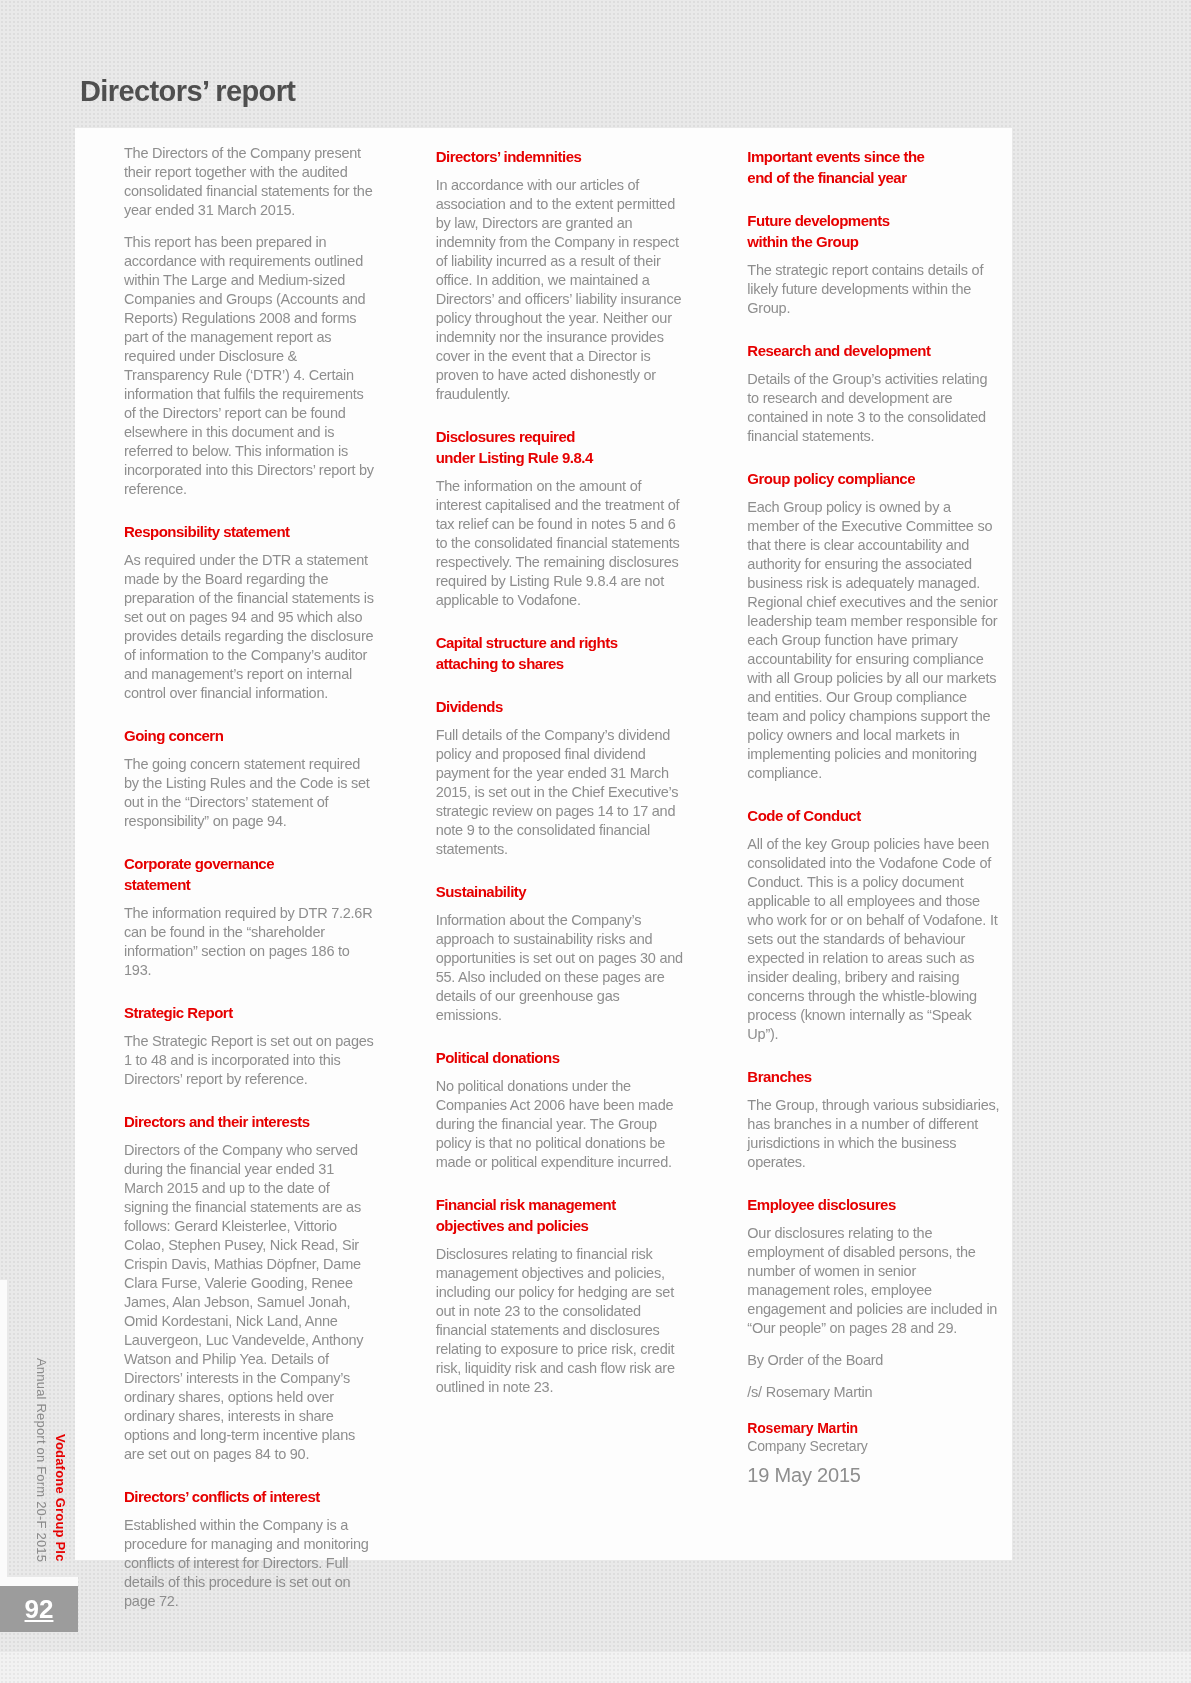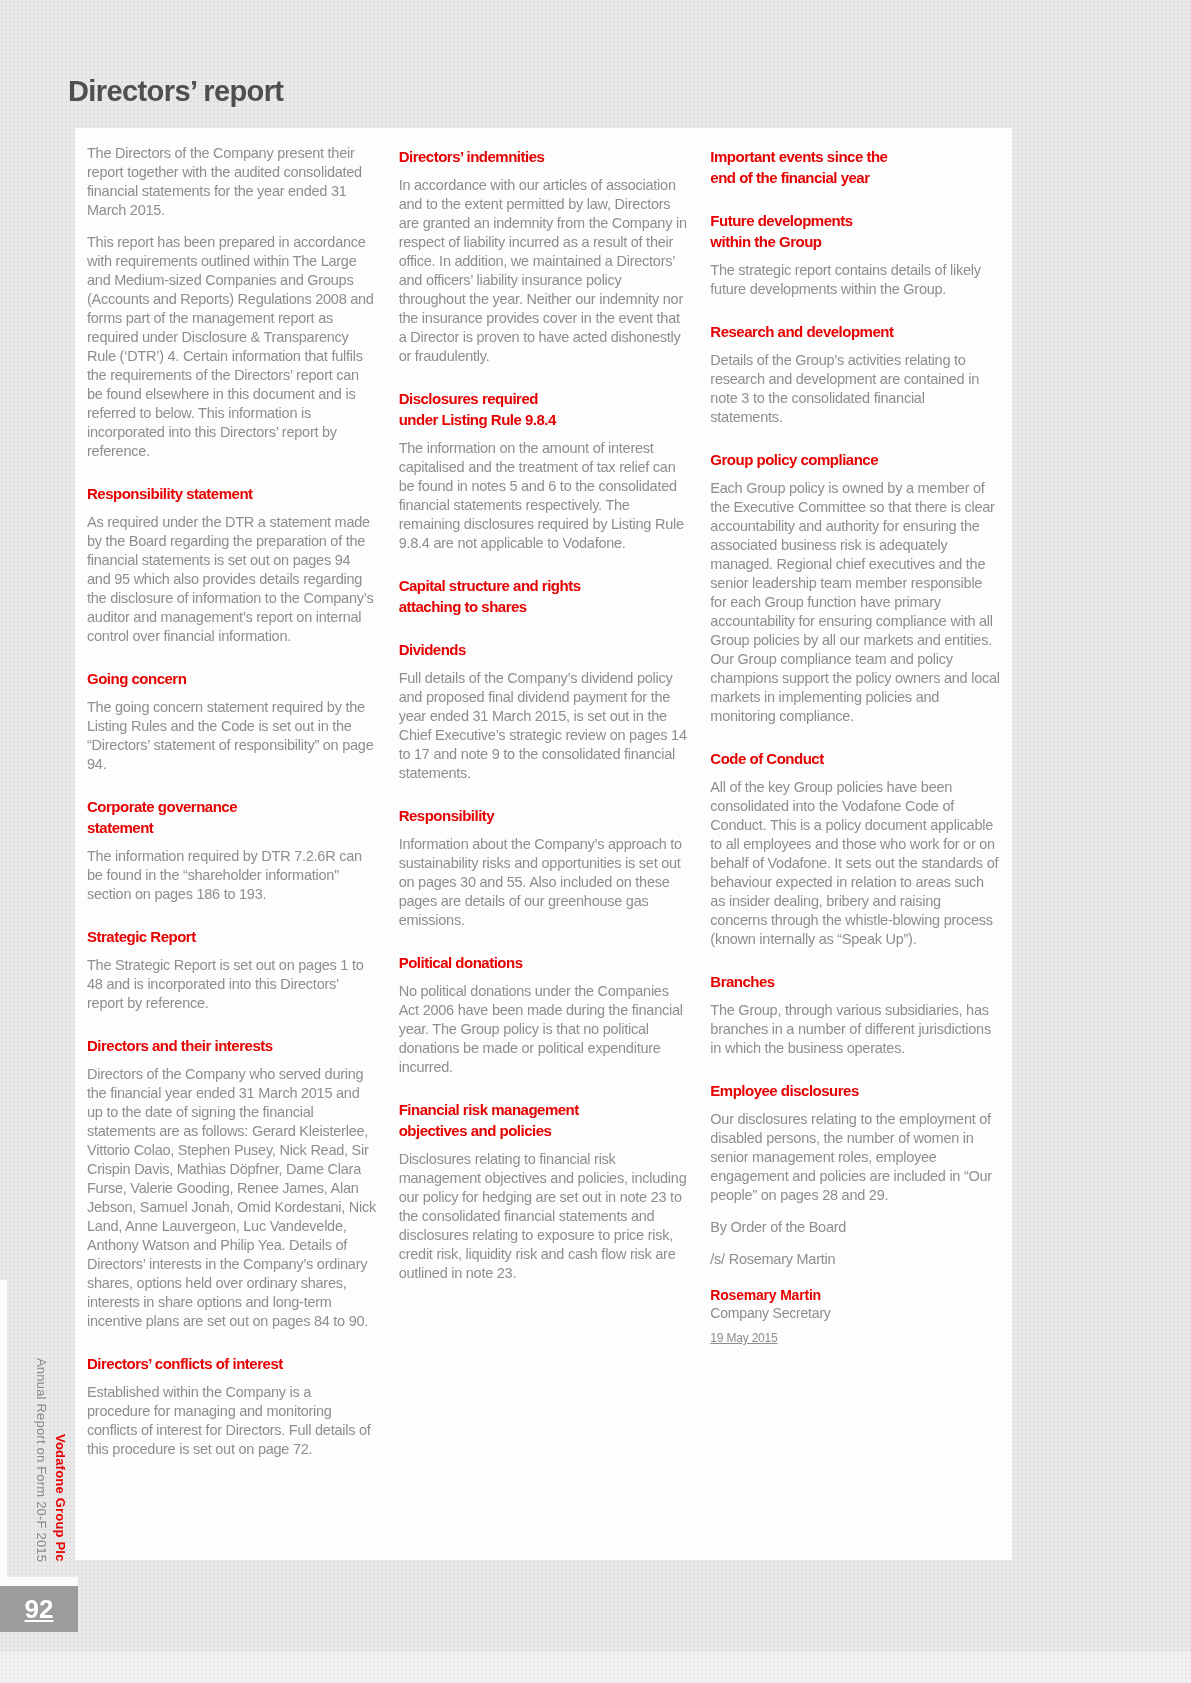--- a/index.html
+++ b/index.html
@@ -9,44 +9,44 @@
     background-color:#e9e9e9;
     background-image:radial-gradient(#dddddd 0.8px, transparent 0.9px);
     background-size:4px 4px;
   }
   :root{
     --accent:#e60000;
     --body-gray:#8e8e8e;
     --title-gray:#4f4f4f;
   }
   .page-title{
-    position:absolute;left:68px;top:56px;
+    position:absolute;left:80px;top:56px;
     font-size:29px;font-weight:bold;color:var(--title-gray);
     letter-spacing:-0.6px;
   }
   .panel{
     position:absolute;left:75px;top:128px;width:937px;height:1432px;
     background:#fdfdfd;box-sizing:border-box;padding:16px 12px 16px 12px;
   }
   .cols{display:flex;gap:22px;align-items:flex-start;}
-  .col{flex:1;min-width:0;}
+  .col{flex:1;min-width:0;margin-left:37px;}
   .col p.para{
     margin:0 0 13px 0;
     font-size:14.5px;line-height:19px;color:var(--body-gray);
     letter-spacing:-0.25px;
   }
   .col h2{
     margin:22px 0 9px 0;
     font-size:15px;line-height:21px;font-weight:bold;color:var(--accent);
     letter-spacing:-0.5px;white-space:pre-line;
   }
   .col > :first-child{margin-top:2px;}
   .sig-name{font-size:14px;font-weight:bold;color:var(--accent);margin-top:18px;letter-spacing:-0.2px;}
   .sig-role{font-size:14px;color:var(--body-gray);margin-top:2px;letter-spacing:-0.2px;}
-  .sig-date{font-size:12px;color:var(--body-gray);margin-top:10px;letter-spacing:-0.2px;text-decoration:underline;}
+  .sig-date{font-size:20px;color:var(--body-gray);margin-top:10px;letter-spacing:-0.2px;}
   .spine{
     position:absolute;left:34px;top:1278px;height:284px;
     display:flex;flex-direction:row;align-items:flex-end;gap:4px;
   }
   .spine .v{
     writing-mode:vertical-rl;
     font-size:13px;letter-spacing:0.2px;
   }
   .spine .v.gray{color:#8a8a8a;}
   .spine .v.red{color:var(--accent);font-weight:bold;}
@@ -95,21 +95,21 @@
       <div class="col">
         <h2>Directors’ indemnities</h2>
         <p class="para">In accordance with our articles of association and to the extent permitted by law, Directors are granted an indemnity from the Company in respect of liability incurred as a result of their office. In addition, we maintained a Directors’ and officers’ liability insurance policy throughout the year. Neither our indemnity nor the insurance provides cover in the event that a Director is proven to have acted dishonestly or fraudulently.</p>
         <h2>Disclosures required
 under Listing Rule 9.8.4</h2>
         <p class="para">The information on the amount of interest capitalised and the treatment of tax relief can be found in notes 5 and 6 to the consolidated financial statements respectively. The remaining disclosures required by Listing Rule 9.8.4 are not applicable to Vodafone.</p>
         <h2>Capital structure and rights
 attaching to shares</h2>
         <h2>Dividends</h2>
         <p class="para">Full details of the Company’s dividend policy and proposed final dividend payment for the year ended 31 March 2015, is set out in the Chief Executive’s strategic review on pages 14 to 17 and note 9 to the consolidated financial statements.</p>
-        <h2>Responsibility</h2>
+        <h2>Sustainability</h2>
         <p class="para">Information about the Company’s approach to sustainability risks and opportunities is set out on pages 30 and 55. Also included on these pages are details of our greenhouse gas emissions.</p>
         <h2>Political donations</h2>
         <p class="para">No political donations under the Companies Act 2006 have been made during the financial year. The Group policy is that no political donations be made or political expenditure incurred.</p>
         <h2>Financial risk management
 objectives and policies</h2>
         <p class="para">Disclosures relating to financial risk management objectives and policies, including our policy for hedging are set out in note 23 to the consolidated financial statements and disclosures relating to exposure to price risk, credit risk, liquidity risk and cash flow risk are outlined in note 23.</p>
       </div>
       <div class="col">
         <h2>Important events since the
 end of the financial year</h2>

